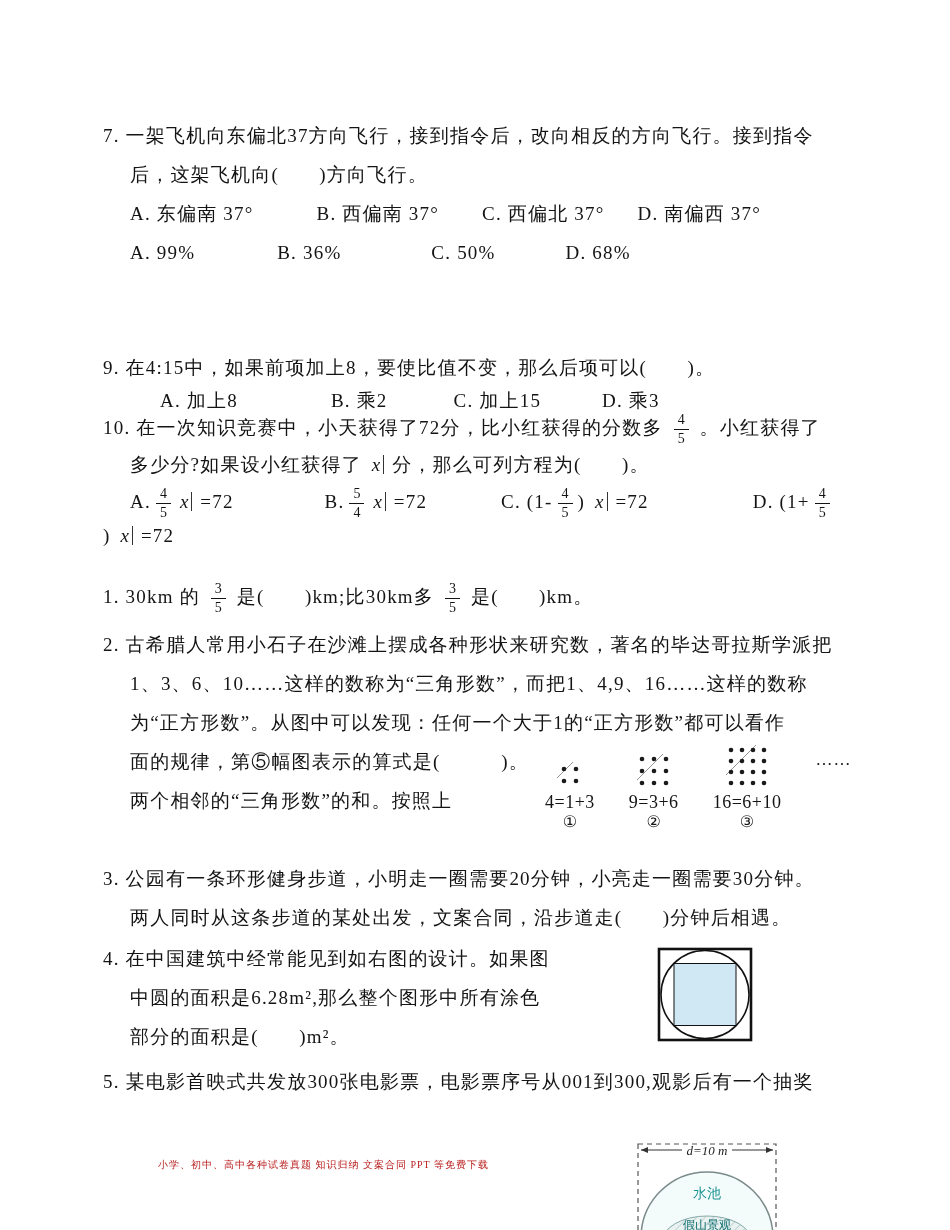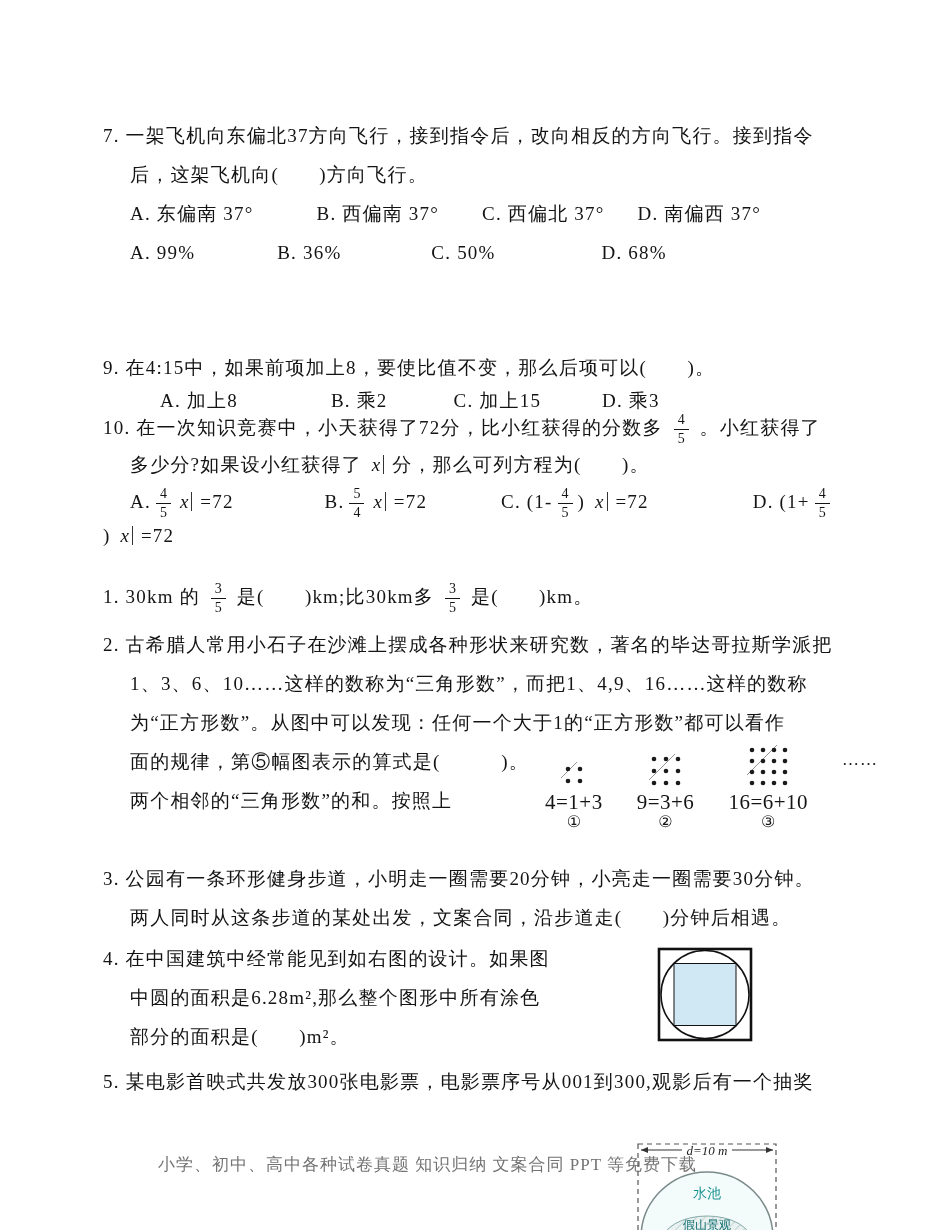--- a/index.html
+++ b/index.html
@@ -19,28 +19,28 @@
   .frac { display: inline-block; vertical-align: -9px; text-align: center; font-size: 14px; line-height: 1.15; letter-spacing: 0; margin: 0 5px; }
   .frac .num { display: block; border-bottom: 1.2px solid #141414; padding: 0 4px 1px; }
   .frac .den { display: block; padding-top: 1px; }
 
   .mx { display: inline-block; font-style: italic; letter-spacing: 0; padding: 0 3px 0 2px; margin: 0 2px; border-right: 1.2px solid #333; line-height: 19px; }
 
   .section-title { position: absolute; left: 103px; font-family: "Liberation Sans", sans-serif; font-weight: 700; font-size: 20px; line-height: 26px; letter-spacing: 1px; }
 
   .dots-fig { position: absolute; left: 545px; top: 744px; display: flex; align-items: flex-end; gap: 34px; }
   .fig-item { display: flex; flex-direction: column; align-items: center; }
-  .fig-eq { font-size: 21px; line-height: 20px; letter-spacing: 0.5px; margin-top: 3px; }
+  .fig-eq { font-size: 18px; line-height: 20px; letter-spacing: 0.5px; margin-top: 3px; }
   .fig-num { font-size: 16px; line-height: 20px; }
   .fig-ellipsis { align-self: flex-start; margin-top: 6px; font-size: 17px; letter-spacing: 1px; }
 
   .sq-fig { position: absolute; left: 648px; top: 946px; }
   .pool-fig { position: absolute; left: 633px; top: 1136px; }
 
-  .footer { position: absolute; left: 158px; top: 1154px; font-size: 17px; line-height: 22px; letter-spacing: 1px; color: #737373; }
+  .footer { position: absolute; left: 158px; top: 1154px; font-size: 10px; line-height: 22px; letter-spacing: 1px; color: #b91c1c; }
 </style>
 </head>
 <body>
 
 <div class="page">
 
   <div class="block" style="top:116px;">
     <div class="line">7. 一架飞机向东偏北37方向飞行，接到指令后，改向相反的方向飞行。接到指令</div>
     <div class="line indent">后，这架飞机向(　　)方向飞行。</div>
     <div class="line indent">
@@ -48,21 +48,21 @@
       <span class="opt" style="margin-right:37px;">B. 西偏南 37°</span>
       <span class="opt" style="margin-right:27px;">C. 西偏北 37°</span>
       <span class="opt">D. 南偏西 37°</span>
     </div>
   </div>
 
   <div class="block" style="top:233px;">
     <div class="line indent">
       <span class="opt" style="margin-right:76px;">A. 99%</span>
       <span class="opt" style="margin-right:84px;">B. 36%</span>
-      <span class="opt" style="margin-right:100px;">C. 50%</span>
+      <span class="opt" style="margin-right:64px;">C. 50%</span>
       <span class="opt">D. 68%</span>
     </div>
   </div>
 
   <div class="block" style="top:351px; line-height:33px;">
     <div class="line">9. 在4:15中，如果前项加上8，要使比值不变，那么后项可以(　　)。</div>
     <div class="line indent">
       <span class="opt" style="margin-right:87px;margin-left:30px;">A. 加上8</span>
       <span class="opt" style="margin-right:60px;">B. 乘2</span>
       <span class="opt" style="margin-right:55px;">C. 加上15</span>

